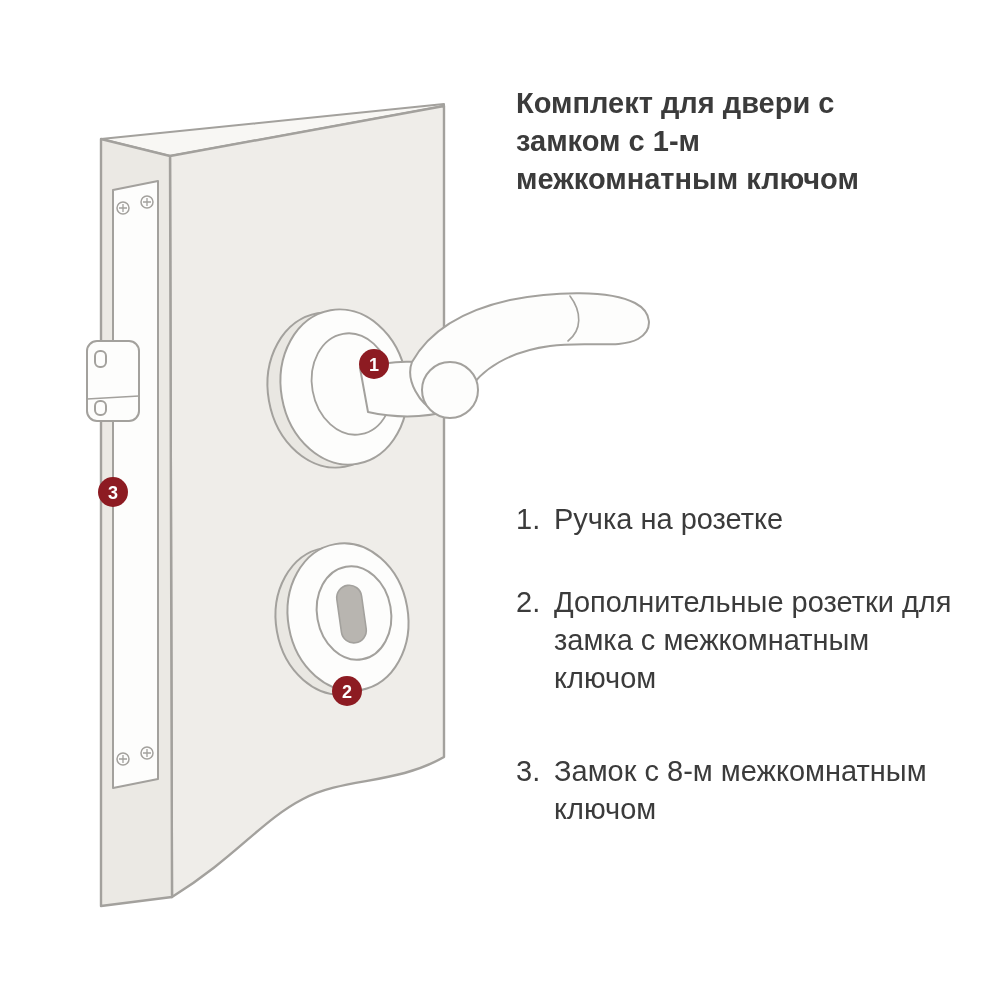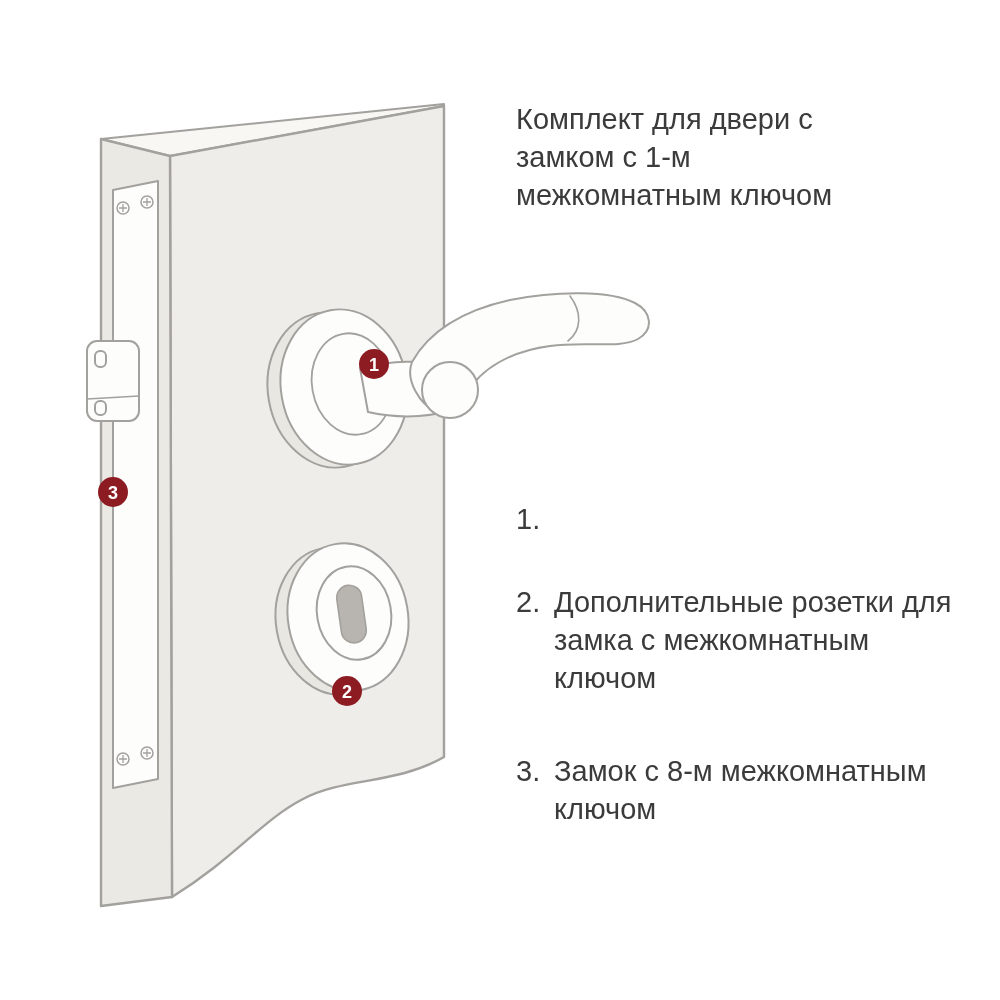--- a/index.html
+++ b/index.html
@@ -8,23 +8,24 @@
     background: #ffffff;
     font-family: "Liberation Sans", sans-serif;
     position: relative;
     overflow: hidden;
     color: var(--text, #3b3b3b);
   }
   .illustration {
     position: absolute; left: 0; top: 0;
   }
   .title {
-    position: absolute; left: 516px; top: 100px; width: 430px;
+    position: absolute; left: 516px; top: 84px; width: 430px;
     font-size: 29px; line-height: 38px;
     white-space: pre-line;
+    font-weight: bold;
   }
   .legend-item {
     position: absolute; left: 516px; width: 460px;
     display: flex; align-items: flex-start;
     font-size: 29px; line-height: 38px;
   }
   .legend-num { flex: none; width: 38px; }
   .legend-text { white-space: pre-line; }
   #legend-item-1 { top: 500px; }
   #legend-item-2 { top: 583px; }
@@ -122,20 +123,21 @@
     <text class="marker-label" x="113" y="498.5">3</text>
   </g>
 </svg>
 
 <div class="title">Комплект для двери с
 замком с 1-м
 межкомнатным ключом</div>
 
 <div class="legend-item" id="legend-item-1">
   <span class="legend-num">1.</span>
+  <span class="legend-text">Ручка на розетке</span>
 </div>
 <div class="legend-item" id="legend-item-2">
   <span class="legend-num">2.</span>
   <span class="legend-text">Дополнительные розетки для
 замка с межкомнатным
 ключом</span>
 </div>
 <div class="legend-item" id="legend-item-3">
   <span class="legend-num">3.</span>
   <span class="legend-text">Замок с 8-м межкомнатным

